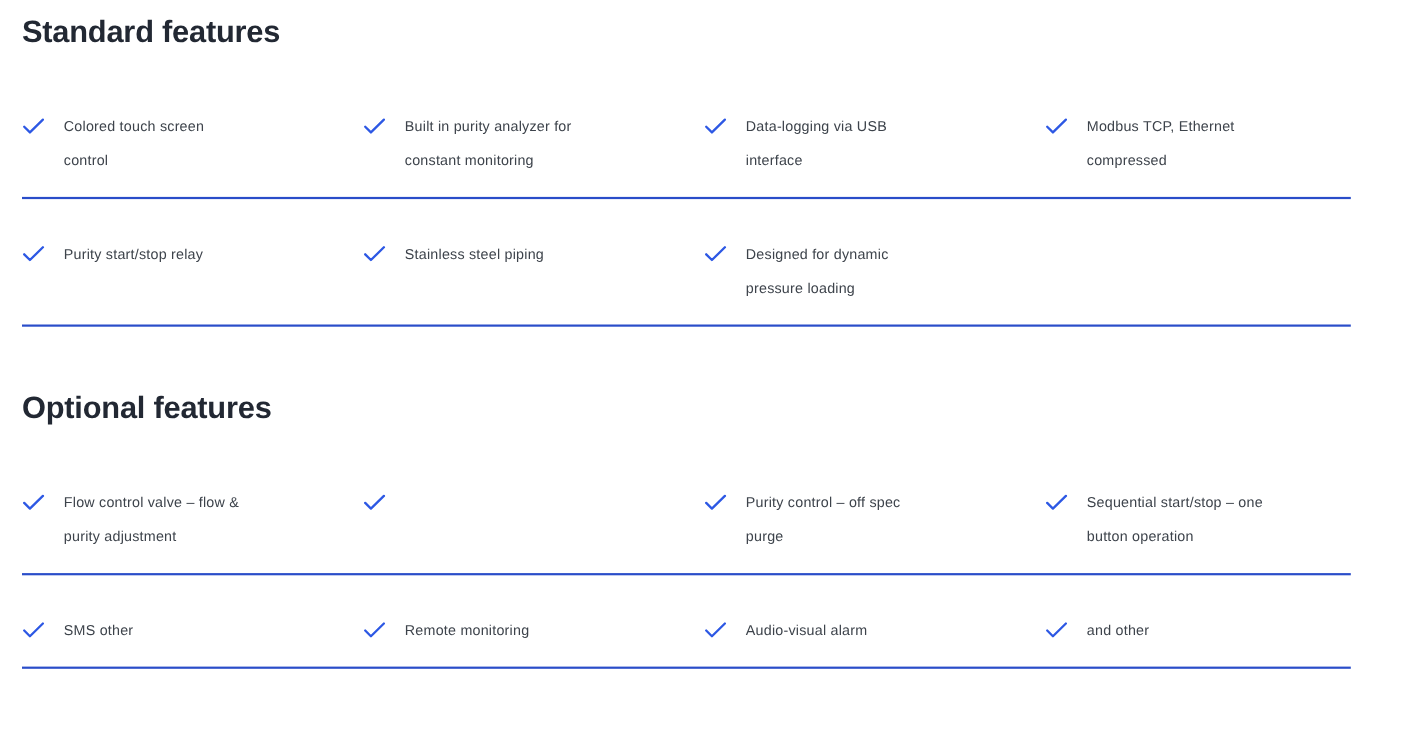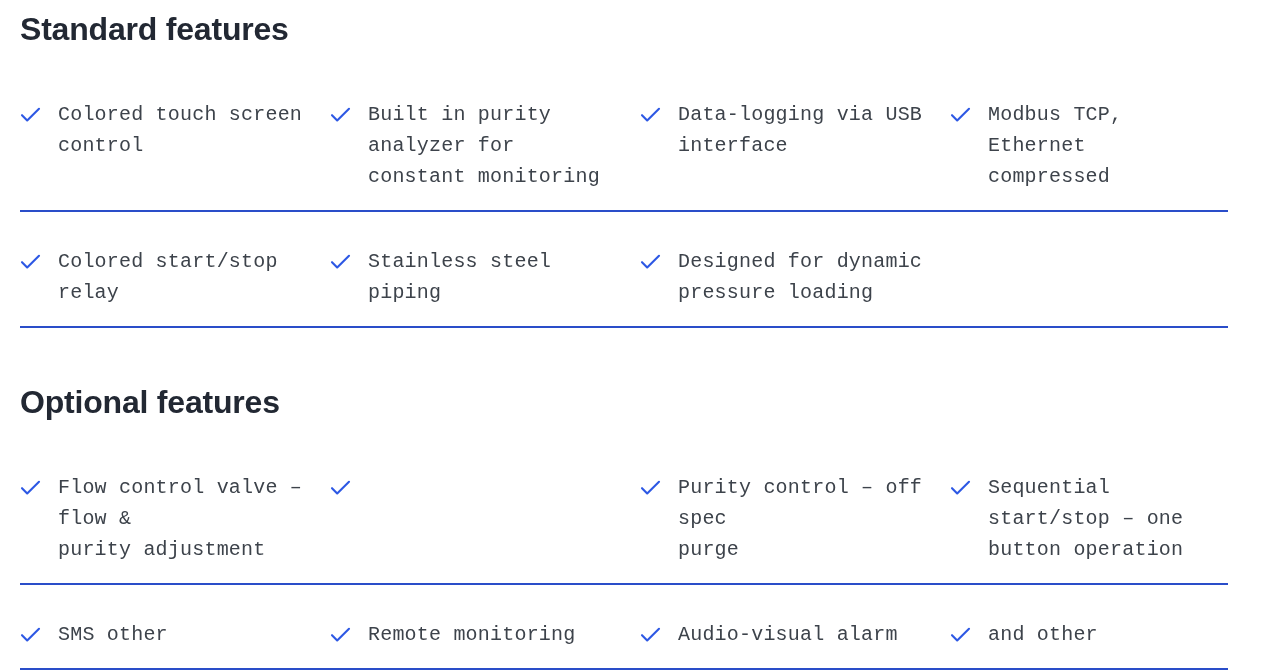--- a/index.html
+++ b/index.html
@@ -13,21 +13,21 @@
     overflow: hidden;
   }
   .container {
     padding: 13px 53px 0 20px; 
   }
   .section { }
   .section + .section {
     margin-top: 58px;
   }
   .section-title {
-    font-size: 32px;
+    font-size: 28px;
     line-height: 32px;
     font-weight: 700;
     letter-spacing: -0.2px;
     color: var(--heading-text, #222833);
     margin-bottom: 20px;
   }
   .features-row {
     display: grid;
     grid-template-columns: 310px 310px 310px 1fr;
     padding: 34px 0 18px 0;
@@ -41,26 +41,25 @@
   .check-icon-wrap {
     width: 38px;
     flex: 0 0 38px;
     padding-top: 8px;
     color: var(--accent-blue, #2d58e4);
   }
   .check-icon-wrap svg {
     display: block;
   }
   .feature-label {
-    font-size: 20px;
+    font-size: 13px;
     line-height: 31px;
     letter-spacing: 0.2px;
     color: var(--body-text, #3d434b);
     white-space: pre-line;
-    font-family: Liberation Mono, monospace;
   }
 </style>
 </head>
 <body>
 
 <div class="container">
 
   <div class="section">
     <h2 class="section-title">Standard features</h2>
 
@@ -103,21 +102,21 @@
       </div>
     </div>
 
     <div class="features-row">
       <div class="feature-item">
         <span class="check-icon-wrap">
           <svg width="21" height="16" viewBox="0 0 21 16">
               <path d="M2 8.2 L7.2 13.4 L19 1.8" fill="none" stroke="currentColor" stroke-width="2.1" stroke-linecap="round" stroke-linejoin="round"></path>
             </svg>
         </span>
-        <span class="feature-label">Colored start/stop relay</span>
+        <span class="feature-label">Purity start/stop relay</span>
       </div>
       <div class="feature-item">
         <span class="check-icon-wrap">
           <svg width="21" height="16" viewBox="0 0 21 16">
               <path d="M2 8.2 L7.2 13.4 L19 1.8" fill="none" stroke="currentColor" stroke-width="2.1" stroke-linecap="round" stroke-linejoin="round"></path>
             </svg>
         </span>
         <span class="feature-label">Stainless steel piping</span>
       </div>
       <div class="feature-item">

